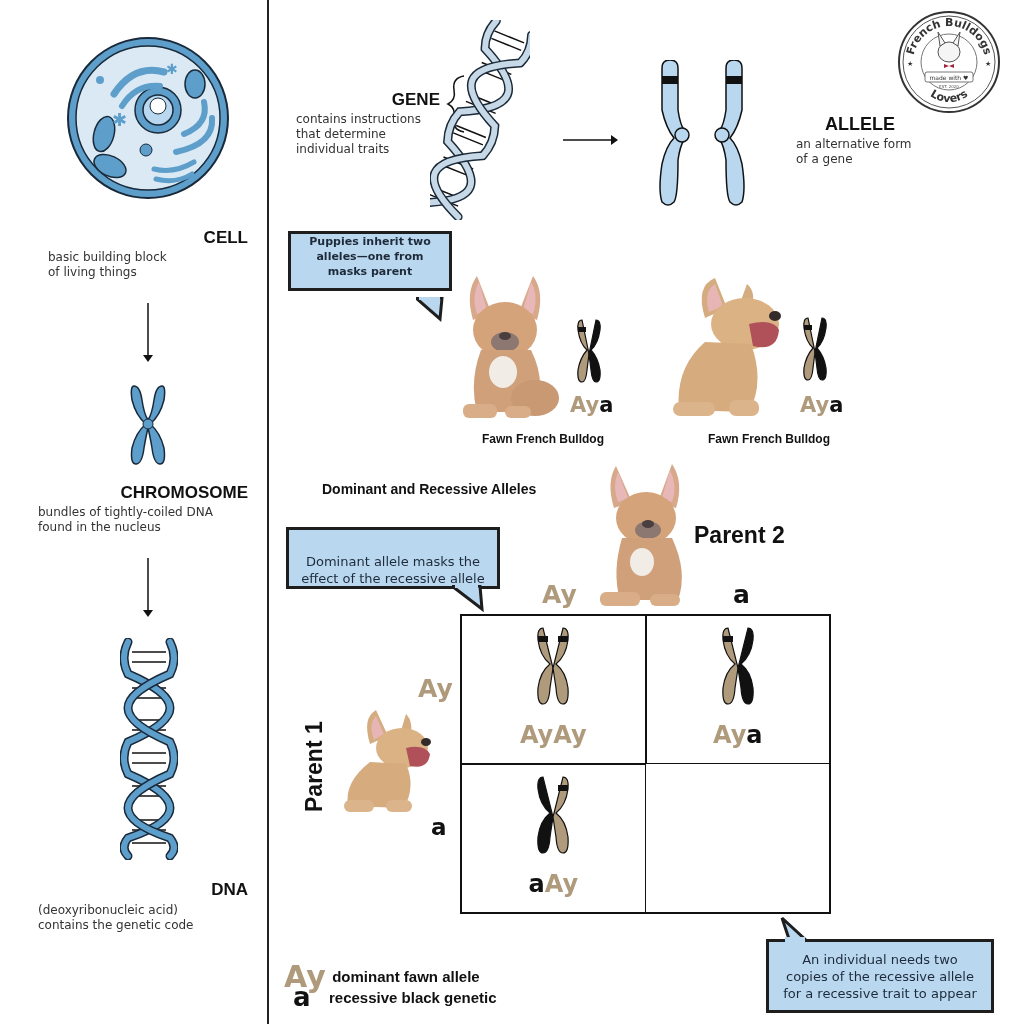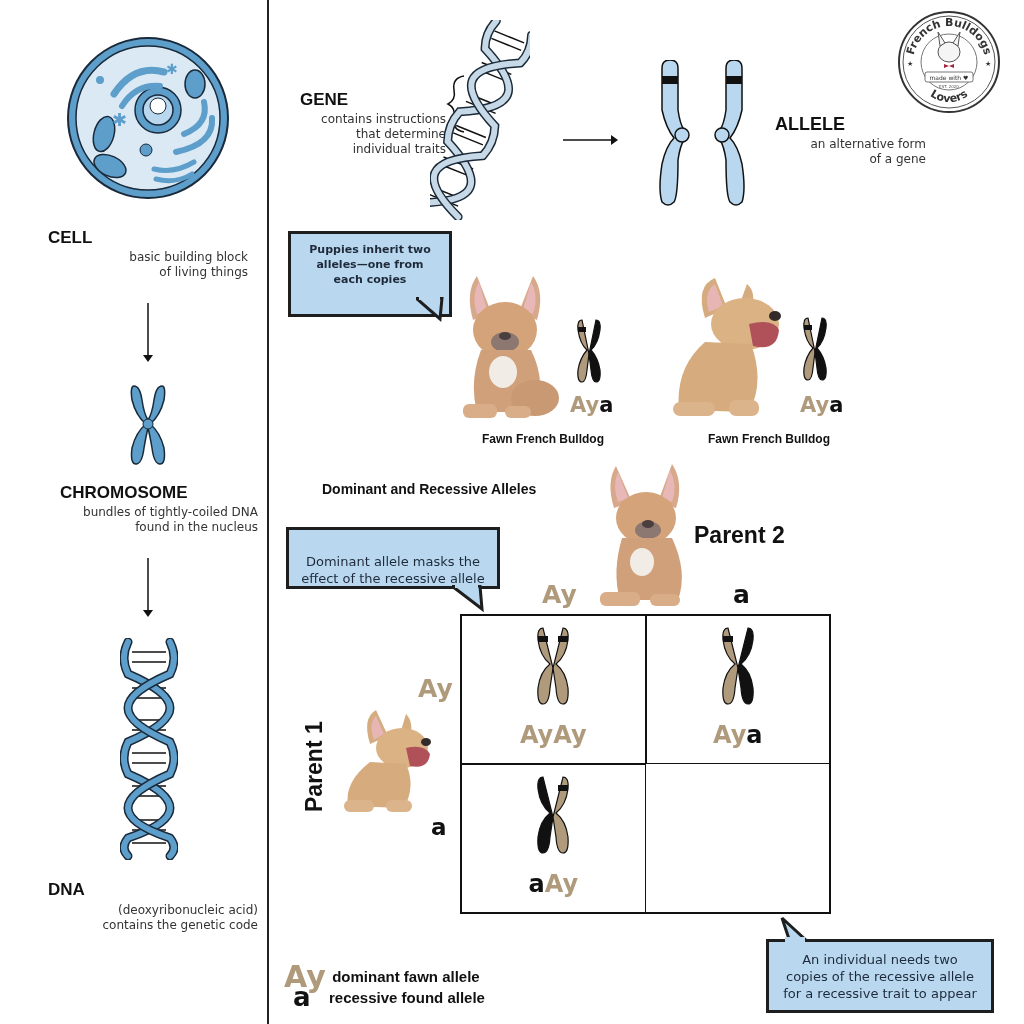--- a/index.html
+++ b/index.html
@@ -1,20 +1,20 @@
 <!DOCTYPE html>
 <html><head>
 <meta charset="utf-8">
 <style>
   html, body { margin: 0; padding: 0; background: #ffffff; }
   body { width: 1024px; height: 1024px; position: relative; overflow: hidden; font-family: "Liberation Sans", sans-serif; color: #111; }
   .abs { position: absolute; }
   .divider { left: 267px; top: 0; width: 2px; height: 1024px; background: #222; }
-  .title { font-family: "Liberation Sans", sans-serif; font-weight: bold; color: #111; text-align: left; }
-  .sub { font-family: "DejaVu Sans", sans-serif; font-size: 12px; color: #333; text-align: right; line-height: 15px; }
+  .title { font-family: "Liberation Sans", sans-serif; font-weight: bold; color: #111; text-align: right; }
+  .sub { font-family: "DejaVu Sans", sans-serif; font-size: 12px; color: #333; text-align: left; line-height: 15px; }
   .callout { background: #b9d8ef; border: 3px solid #1e1e1e; box-sizing: border-box; text-align: center; font-family: "DejaVu Sans", sans-serif; color: #1e2a3a; }
   .fawn { color: #b09a7c; }
   .black { color: #111; }
   .geno { font-family: "DejaVu Sans", sans-serif; font-weight: bold; }
   .punnett { left: 460px; top: 614px; width: 371px; height: 300px; border: 2.5px solid #111; box-sizing: border-box; }
   .cell { position: absolute; width: 50%; height: 50%; box-sizing: border-box; }
   .cell.tl { left: 0; top: 0; border-right: 1.5px solid #111; border-bottom: 1.5px solid #111; }
   .cell.tr { right: 0; top: 0; border-left: 1.5px solid #111; border-bottom: 1.5px solid #111; }
   .cell.bl { left: 0; bottom: 0; border-right: 1.5px solid #111; border-top: 1.5px solid #111; }
   .cell.br { right: 0; bottom: 0; border-left: 1.5px solid #111; border-top: 1.5px solid #111; }
@@ -54,21 +54,21 @@
 
 <svg class="abs" style="left:141px;top:303px;" width="14" height="60">
   <line x1="7" y1="0" x2="7" y2="52" stroke="#111" stroke-width="1.5"></line>
   <polygon points="2,52 12,52 7,59" fill="#111"></polygon>
 </svg>
 
 <svg class="abs" style="left:126px;top:382px;" width="44" height="86" viewBox="0 0 44 86">
   <path d="M8 4 Q4 4 6 18 Q10 34 20 42 Q10 50 6 66 Q4 82 10 82 Q16 82 18 66 Q20 54 22 46 Q24 54 26 66 Q28 82 34 82 Q40 82 38 66 Q34 50 24 42 Q34 34 38 18 Q40 4 36 4 Q30 4 28 18 Q26 32 22 38 Q18 32 16 18 Q14 4 8 4 Z" fill="#5d9ecb" stroke="#1a2a3a" stroke-width="1.5"></path>
   <circle cx="22" cy="42" r="5" fill="#5d9ecb" stroke="#1a2a3a" stroke-width="1"></circle>
 </svg>
-<div class="abs title" style="left:60px;top:483px;width:200px;font-size:17px;">CHROMOSOME</div>
+<div class="abs title" style="left:48px;top:483px;width:200px;font-size:17px;">CHROMOSOME</div>
 <div class="abs sub" style="left:38px;top:505px;width:220px;">
   <div>bundles of tightly-coiled DNA</div>
   <div>found in the nucleus</div>
 </div>
 
 <svg class="abs" style="left:141px;top:558px;" width="14" height="60">
   <line x1="7" y1="0" x2="7" y2="52" stroke="#111" stroke-width="1.5"></line>
   <polygon points="2,52 12,52 7,59" fill="#111"></polygon>
 </svg>
 
@@ -168,24 +168,24 @@
     <path d="M47 54 L52 56 L57 54 L57 58 L52 56 L47 58 Z" fill="#a3253a"></path>
     <rect x="28" y="62" width="48" height="10" rx="2" fill="#fff" stroke="#555" stroke-width="0.8"></rect>
     <text x="52" y="70" font-size="6" fill="#333" text-anchor="middle" font-family="DejaVu Sans, sans-serif">made with ♥</text>
     <text x="52" y="78" font-size="4" fill="#555" text-anchor="middle" font-family="DejaVu Sans, sans-serif">EST. 2020</text>
     <text x="10" y="56" font-size="7" fill="#333">★</text>
     <text x="88" y="56" font-size="7" fill="#333">★</text>
   </svg>
 </div>
 
 <div class="abs" style="left:288px;top:231px;">
-  <div class="callout" style="width:164px;height:86px;padding-top:8px;font-size:11px;font-weight:bold;line-height:15px;">
+  <div class="callout" style="width:164px;height:60px;padding-top:0;font-size:11px;font-weight:bold;line-height:15px;">
     <div>Puppies inherit two</div>
     <div>alleles—one from</div>
-    <div>each copies</div>
+    <div>masks parent</div>
   </div>
   <svg class="abs" style="left:128px;top:66px;" width="30" height="26">
     <polygon points="0,1 26,1 24,22" fill="#b9d8ef" stroke="#1e1e1e" stroke-width="3" stroke-linejoin="miter"></polygon>
     <rect x="3" y="0" width="21" height="3" fill="#b9d8ef"></rect>
   </svg>
 </div>
 
 <svg class="abs" style="left:455px;top:272px;" width="110" height="152" viewBox="0 0 110 152">
   <path d="M22 4 Q10 20 18 48 L36 40 Z" fill="#d7a98a"></path>
   <path d="M24 10 Q16 24 22 42 L32 38 Z" fill="#e8b7b8"></path>
@@ -303,21 +303,21 @@
     <div class="geno"><span class="black">a</span><span class="fawn">Ay</span></div>
   </div>
 </div>
 
 <div class="abs" style="left:284px;top:959px;">
   <span class="geno fawn" style="font-size:30px;vertical-align:middle;">Ay</span>
   <span style="font-size:15px;font-weight:bold;vertical-align:middle;margin-left:2px;">dominant fawn allele</span>
 </div>
 <div class="abs" style="left:293px;top:982px;">
   <span class="geno black" style="font-size:26px;vertical-align:middle;">a</span>
-  <span style="font-size:15px;font-weight:bold;vertical-align:middle;margin-left:14px;">recessive found allele</span>
+  <span style="font-size:15px;font-weight:bold;vertical-align:middle;margin-left:14px;">recessive black genetic</span>
 </div>
 
 <div class="abs" style="left:766px;top:916px;">
   <svg class="abs" style="left:12px;top:0;" width="40" height="28">
     <polygon points="4,2 30,26 12,26" fill="#b9d8ef" stroke="#1e1e1e" stroke-width="3"></polygon>
   </svg>
   <div class="callout abs" style="left:0;top:23px;width:228px;height:74px;padding-top:9px;font-size:13px;line-height:17px;">
     <div>An individual needs two</div>
     <div>copies of the recessive allele</div>
     <div>for a recessive trait to appear</div>

